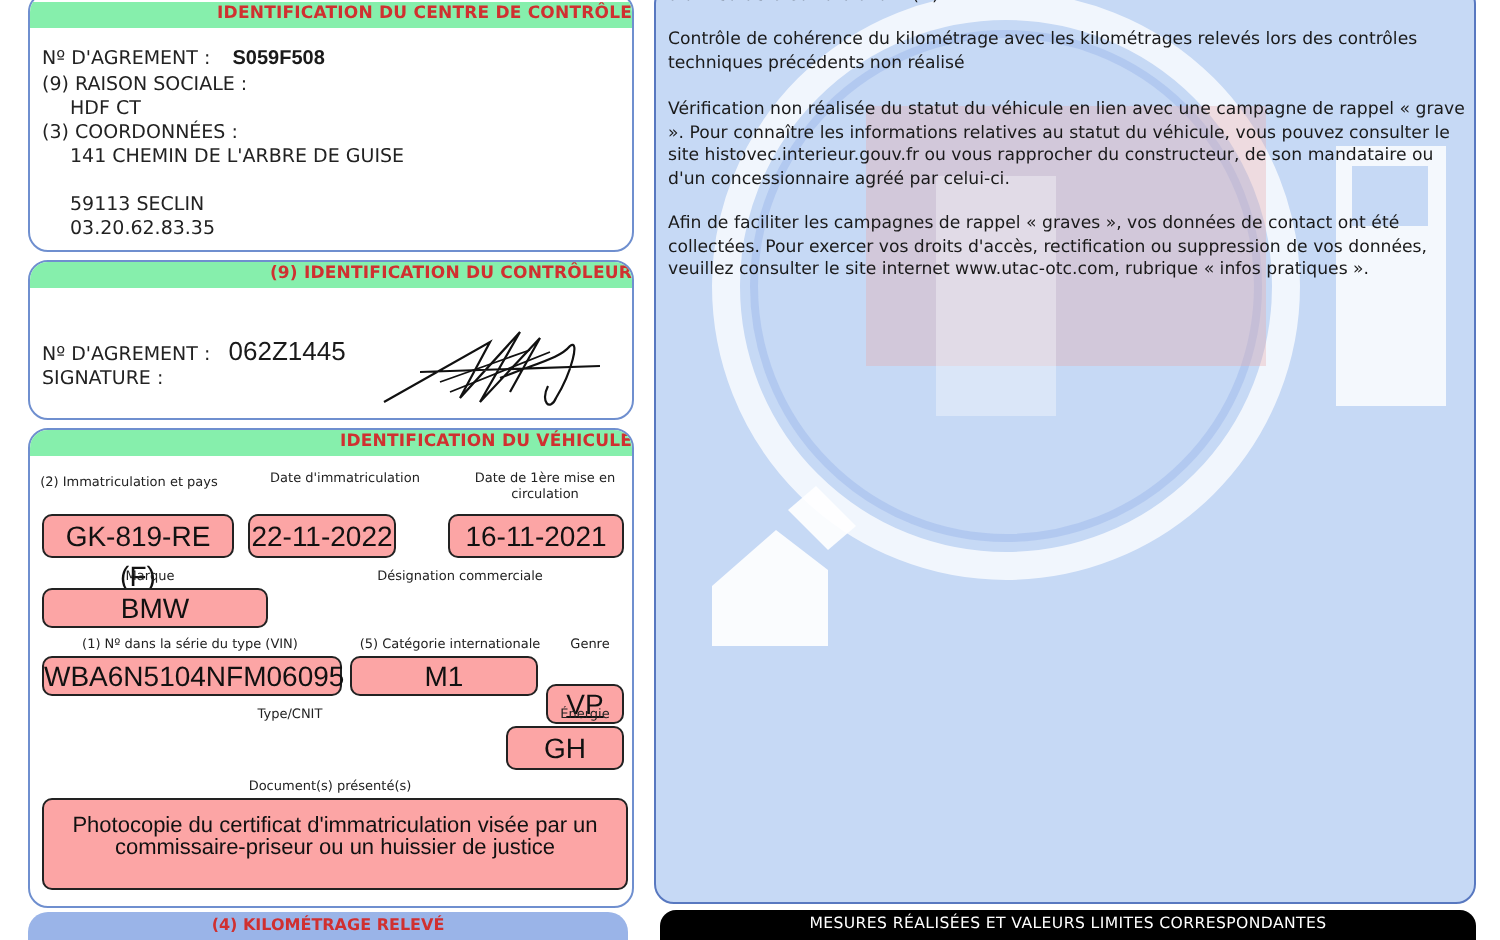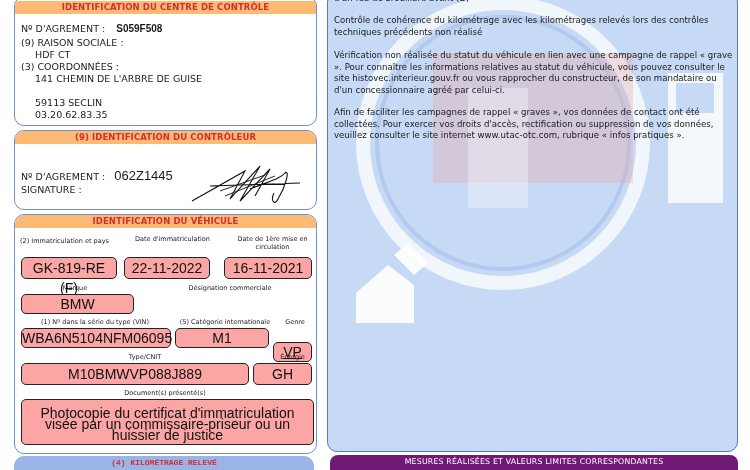--- a/index.html
+++ b/index.html
@@ -7,45 +7,45 @@
       width: 750px; height: 470px; overflow: hidden; position: relative;
       background: #ffffff;
       font-family: "DejaVu Sans", sans-serif;
       color: #1a1a1a;
     }
     .panel {
       position: absolute; background: #ffffff;
       border: 1px solid #6f8fcf; border-radius: 10px; overflow: hidden;
     }
     .panel-header {
-      background: #fdba74; color: #d03030; text-align: center;
+      background: #86efac; color: #d03030; text-align: right;
       font-size: 8.5px; font-weight: bold; height: 13px; line-height: 13px;
       letter-spacing: 0.1px;
     }
     .label { font-size: 9.5px; color: #222; }
     .sm { font-size: 6.5px; color: #222; text-align: center; position: absolute; line-height: 8px; }
     .box {
       position: absolute; border: 1.3px solid #222; border-radius: 5px;
       font-family: "Liberation Sans", sans-serif; font-size: 14px; color: #111;
       text-align: center; background: #fca5a5;
     }
     #right {
       position: absolute; left: 327px; top: -8px; width: 411px; height: 460px;
       background: #c6d9f5; border: 1px solid #5878c0; border-radius: 10px; overflow: hidden;
     }
     .right-text { position: absolute; left: 6px; font-size: 8.6px; line-height: 11.5px; color: #1a1a1a; width: 400px; }
     #bottom-bar {
       position: absolute; left: 330px; top: 455px; width: 408px; height: 15px;
-      background: #701a75; color: #fff; font-size: 7.8px; text-align: center; line-height: 13px;
+      background: #000000; color: #fff; font-size: 7.8px; text-align: center; line-height: 13px;
       border-radius: 8px 8px 0 0; letter-spacing: 0.2px;
     }
     #km-bar {
       position: absolute; left: 14px; top: 456px; width: 300px; height: 14px;
       background: #9ab4e8; color: #d03030; font-size: 8px; font-weight: bold; text-align: center;
-      line-height: 14px; border-radius: 10px 10px 0 0; font-family: Liberation Mono, monospace;
+      line-height: 14px; border-radius: 10px 10px 0 0;
     }
   </style>
 </head>
 <body>
 
 <div class="panel" style="left:14px; top:-4px; width:303px; height:130px;">
   <div class="panel-header" style="margin-top:4px;">IDENTIFICATION DU CENTRE DE CONTRÔLE</div>
   <div style="position:absolute; left:6px; top:20px;">
     <span class="label">Nº D'AGREMENT :</span>
     <span style="font-family:'Liberation Sans',sans-serif; font-weight:bold; font-size:10px; margin-left:6px;">S059F508</span>
@@ -72,44 +72,43 @@
 </div>
 
 <div class="panel" style="left:14px; top:214px; width:303px; height:240px;">
   <div class="panel-header">IDENTIFICATION DU VÉHICULE</div>
 
   <div class="sm" style="left:2px; top:22px; width:95px;">(2) Immatriculation et pays</div>
   <div class="sm" style="left:110px; top:20px; width:95px;">Date d'immatriculation</div>
   <div class="sm" style="left:215px; top:20px; width:85px;">Date de 1ère mise en circulation</div>
 
   <div class="box" style="left:6px; top:42px; width:96px; height:22px; line-height:20px;">GK-819-RE (F)</div>
-  <div class="box" style="left:109px; top:42px; width:86px; height:22px; line-height:20px;">22-11-2022</div>
+  <div class="box" style="left:109px; top:42px; width:74px; height:22px; line-height:20px;">22-11-2022</div>
   <div class="box" style="left:209px; top:42px; width:88px; height:22px; line-height:20px;">16-11-2021</div>
 
   <div class="sm" style="left:10px; top:69px; width:100px;">Marque</div>
   <div class="sm" style="left:130px; top:69px; width:170px;text-align:center;">Désignation commerciale</div>
 
   <div class="box" style="left:6px; top:79px; width:113px; height:20px; line-height:18px;">BMW</div>
 
   <div class="sm" style="left:10px; top:103px; width:140px;">(1) Nº dans la série du type (VIN)</div>
   <div class="sm" style="left:160px; top:103px; width:100px;">(5) Catégorie internationale</div>
   <div class="sm" style="left:260px; top:103px; width:40px;">Genre</div>
 
   <div class="box" style="left:6px; top:113px; width:150px; height:20px; line-height:18px;">WBA6N5104NFM06095</div>
   <div class="box" style="left:160px; top:113px; width:94px; height:20px; line-height:18px;">M1</div>
   <div class="box" style="left:258px; top:127px; width:39px; height:20px; line-height:18px;text-decoration:underline;">VP</div>
 
   <div class="sm" style="left:60px; top:138px; width:140px;">Type/CNIT</div>
   <div class="sm" style="left:255px; top:138px; width:45px;">Énergie</div>
 
-  <div class="box" style="left:6px; top:148px; width:228px; height:22px; line-height:20px;">M10BMWVP088J889</div>
   <div class="box" style="left:238px; top:148px; width:59px; height:22px; line-height:20px;">GH</div>
 
   <div class="sm" style="left:60px; top:174px; width:180px;">Document(s) présenté(s)</div>
-  <div class="box" style="left:6px; top:184px; width:293px; height:46px; font-size:14px; line-height:11px; padding:8px 2px 0 2px;">Photocopie du certificat d'immatriculation visée par un commissaire-priseur ou un huissier de justice</div>
+  <div class="box" style="left:6px; top:184px; width:293px; height:46px; font-size:11px; line-height:11px; padding:8px 2px 0 2px;">Photocopie du certificat d'immatriculation visée par un commissaire-priseur ou un huissier de justice</div>
 </div>
 
 <div id="km-bar">(4) KILOMÉTRAGE RELEVÉ</div>
 
 <div id="right">
   <svg style="position:absolute; left:0; top:0;" width="411" height="460" viewBox="0 0 411 460">
     <circle cx="175" cy="150" r="140" fill="none" stroke="#ffffff" stroke-width="14" opacity="0.75"></circle>
     <circle cx="175" cy="150" r="126" fill="none" stroke="#a9c2ee" stroke-width="4" opacity="0.7"></circle>
     <rect x="105" y="60" width="200" height="130" fill="#e8a8a8" opacity="0.35"></rect>
     <rect x="140" y="95" width="60" height="120" fill="#ffffff" opacity="0.35"></rect>

